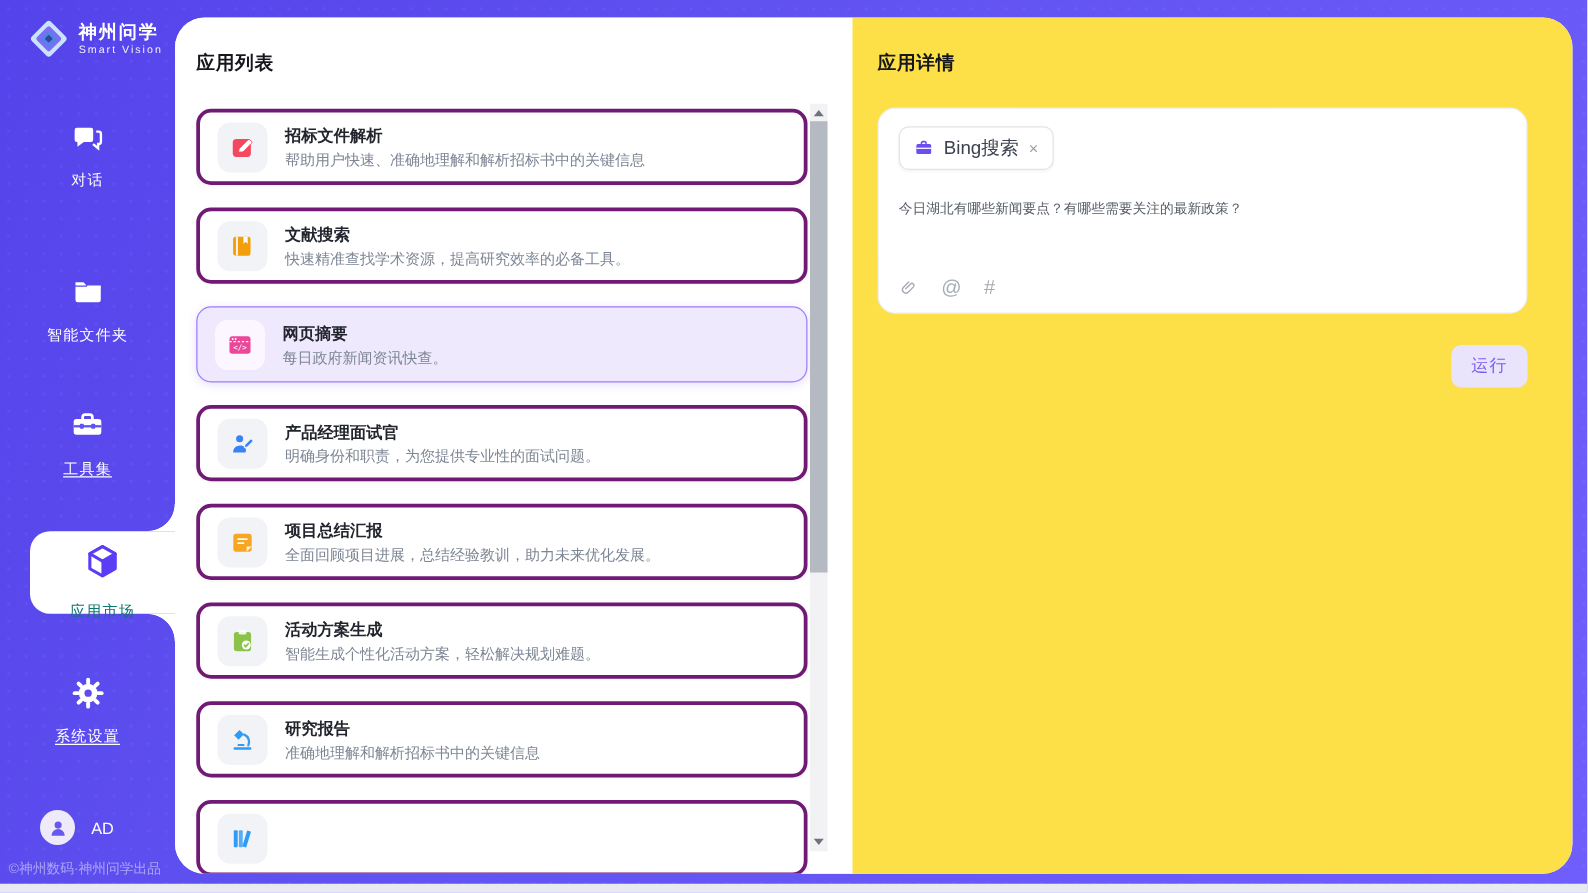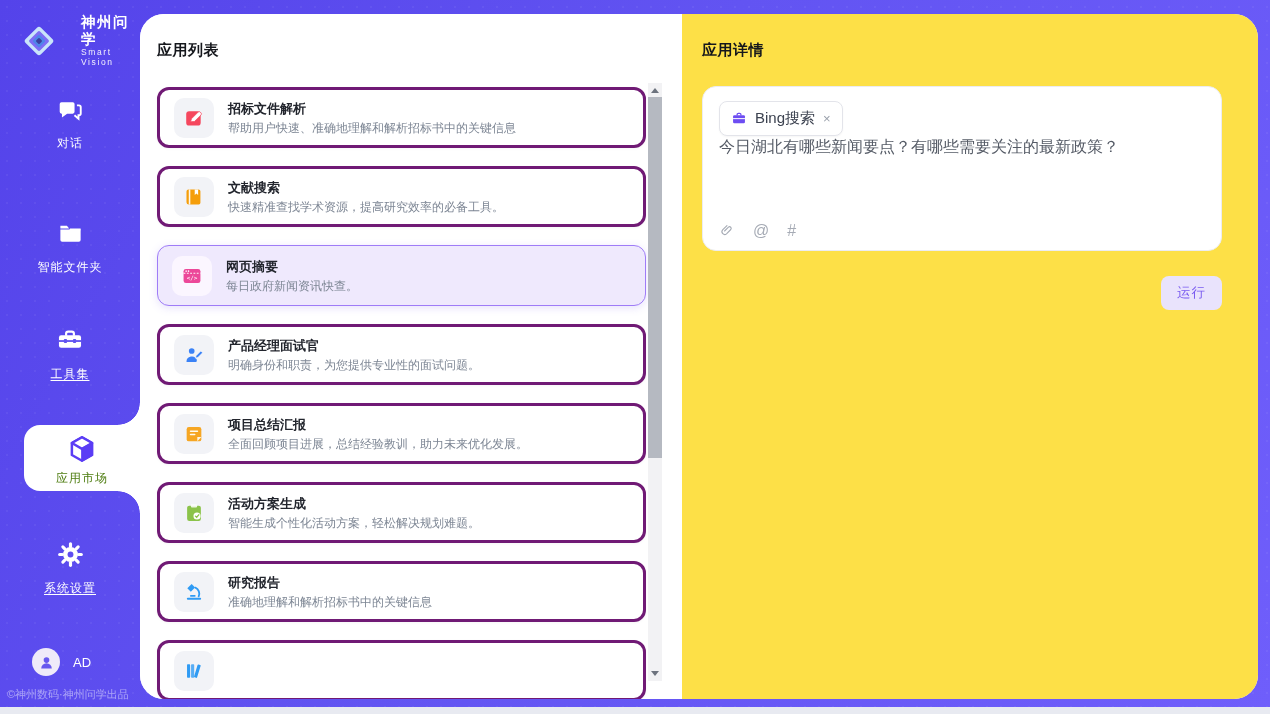--- a/index.html
+++ b/index.html
@@ -8,33 +8,33 @@
 
   .stage { position:relative; width:1270px; height:714px; overflow:hidden;
     background:linear-gradient(118deg,#5443ea 0%,#6254f2 45%,#6f5efb 100%); }
   .stage::before { content:""; position:absolute; inset:0;
     background-image:radial-gradient(rgba(255,255,255,0.05) 1px, transparent 1.5px);
     background-size:14px 14px; pointer-events:none; }
   .bottom-strip { position:absolute; left:0; right:0; bottom:0; height:7px; background:#e8eaf1; z-index:1; }
 
   
   .sidebar { position:absolute; left:0; top:0; width:140px; height:714px; z-index:3; color:#fff; }
-  .brand { position:absolute; left:22px; top:14px; display:flex; align-items:center; gap:25px; }
+  .brand { position:absolute; left:22px; top:14px; display:flex; align-items:center; gap:7px; }
   .brand-text .brand-name { font-size:14.5px; font-weight:bold; letter-spacing:1.5px; line-height:1.15; }
   .brand-text .brand-sub { font-size:8.5px; letter-spacing:1.6px; opacity:.92; }
 
   .nav-item { position:absolute; left:0; width:140px; text-align:center; cursor:pointer; }
   .nav-icon { display:inline-block; height:30px; }
   .nav-label { display:block; font-size:12px; margin-top:5px; letter-spacing:1px; }
   .nav-label.underline { text-decoration:underline; text-underline-offset:2px; }
   .nav-0 { top:96px; } .nav-1 { top:220px; } .nav-2 { top:327px; } .nav-4 { top:541px; }
 
   .nav-item.active { left:24px; top:425px; width:116px; height:66px; background:#fff;
     border-radius:16px 0 0 16px; padding-top:9px; }
-  .nav-item.active .nav-label { color:#4d7c0f; margin-top:2px; }
+  .nav-item.active .nav-label { color:#0f766e; margin-top:12px; }
   .nav-item.active::before, .nav-item.active::after { content:""; position:absolute; right:0; width:22px; height:22px; }
   .nav-item.active::before { top:-22px; background:radial-gradient(circle 22px at 0 0, rgba(0,0,0,0) 0 21.4px, #fff 22px); }
   .nav-item.active::after  { bottom:-22px; background:radial-gradient(circle 22px at 0 100%, rgba(0,0,0,0) 0 21.4px, #fff 22px); }
 
   .user-row { position:absolute; left:32px; top:648px; display:flex; align-items:center; gap:13px; }
   .avatar { width:28px; height:28px; border-radius:50%; background:#efeaf9; display:flex; align-items:center; justify-content:center; }
   .user-name { font-size:13px; color:#fff; }
   .side-footer { position:absolute; left:7px; bottom:12px; font-size:11px; color:rgba(255,255,255,0.48); white-space:nowrap; }
 
   
@@ -63,21 +63,21 @@
   .scroll-thumb { position:absolute; left:0; top:14px; width:14px; height:361px; background:#b5b9c1; }
 
   
   .detail-col { flex:1; background:#fde047; padding:27px 28px 0 20px; position:relative; }
   .prompt-card { margin-top:26px; width:520px; height:165px; background:#fff;
     border:1px solid #ececf1; border-radius:14px; padding:14px 16px; position:relative; }
   .tool-tag { display:inline-flex; align-items:center; gap:8px; border:1px solid #e3e4ea;
     border-radius:8px; padding:7px 11px; background:#fff; box-shadow:0 1px 2px rgba(0,0,0,0.04); cursor:pointer; }
   .tool-tag-label { font-size:15px; color:#3c4250; }
   .tag-close { font-size:13px; color:#9aa0ab; cursor:pointer; line-height:1; }
-  .prompt-text { font-size:16px; color:#555b66; line-height:1.4; cursor:text; }
+  .prompt-text { margin-top:24px; font-size:11px; color:#555b66; line-height:1.4; cursor:text; }
   .prompt-toolbar { position:absolute; left:17px; bottom:11px; display:flex; align-items:center; gap:18px; }
   .pt-icon { color:#a6abb5; font-size:16px; line-height:1; cursor:pointer; display:flex; align-items:center; }
   .run-row { width:520px; text-align:right; margin-top:25px; }
   .run-btn { display:inline-block; background:#e9e3fc; color:#7a5cf0; font-size:13.5px;
     border:none; border-radius:8px; padding:8px 16px; cursor:pointer; letter-spacing:1px;
     font-family:inherit; }
 
   svg { display:block; }
   .glyph { font-size:16px; color:#a6abb5; }
 </style>

